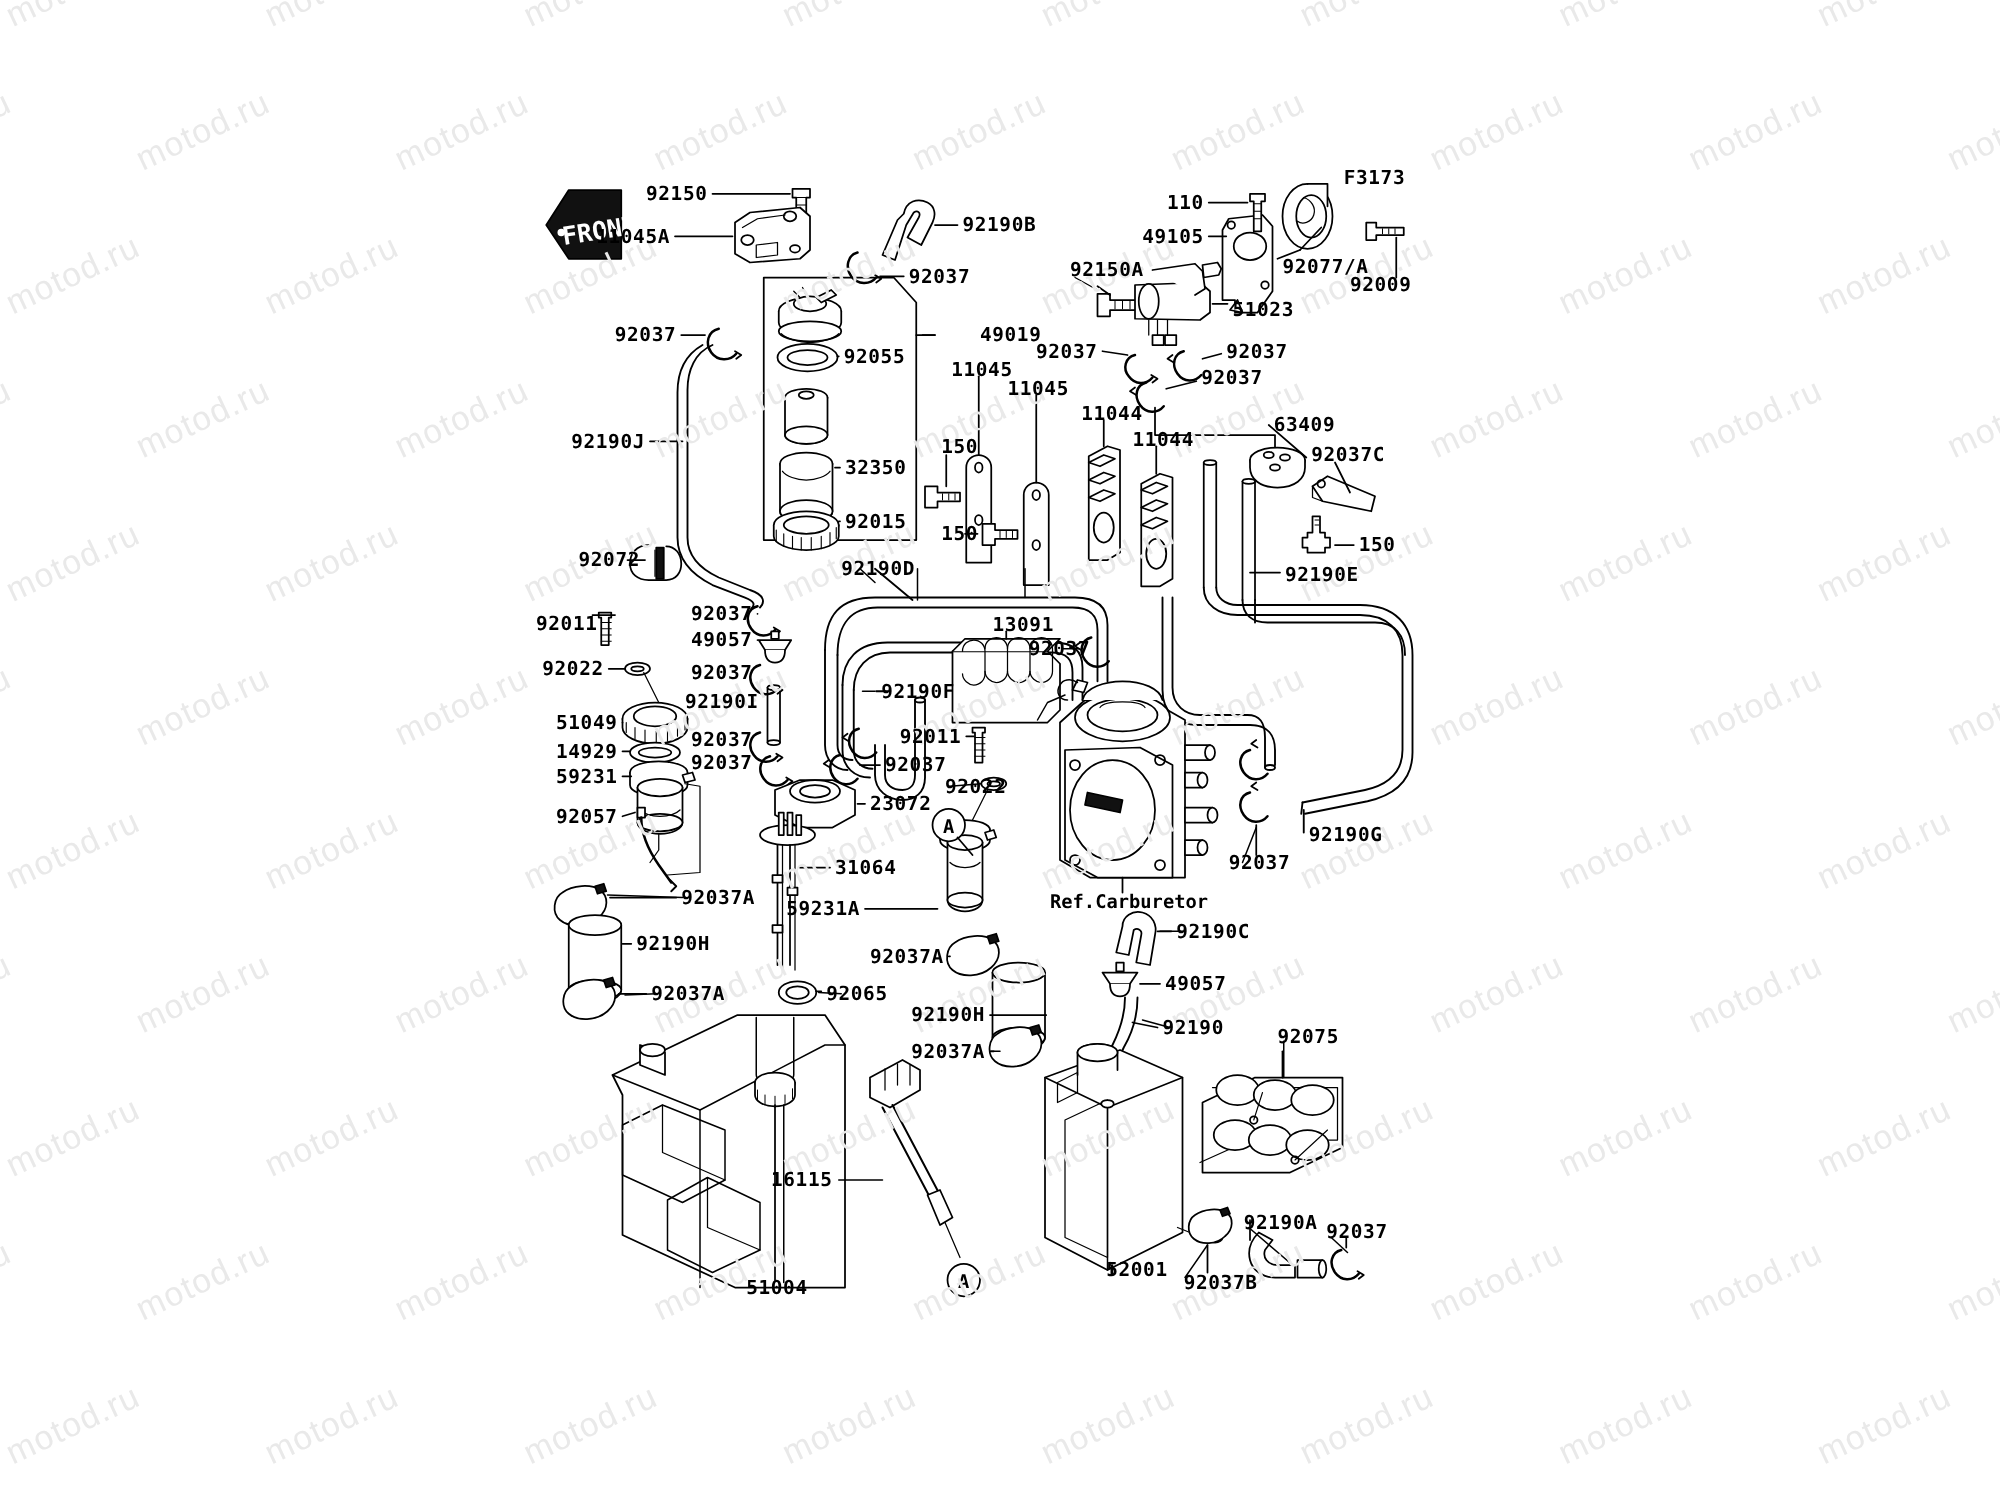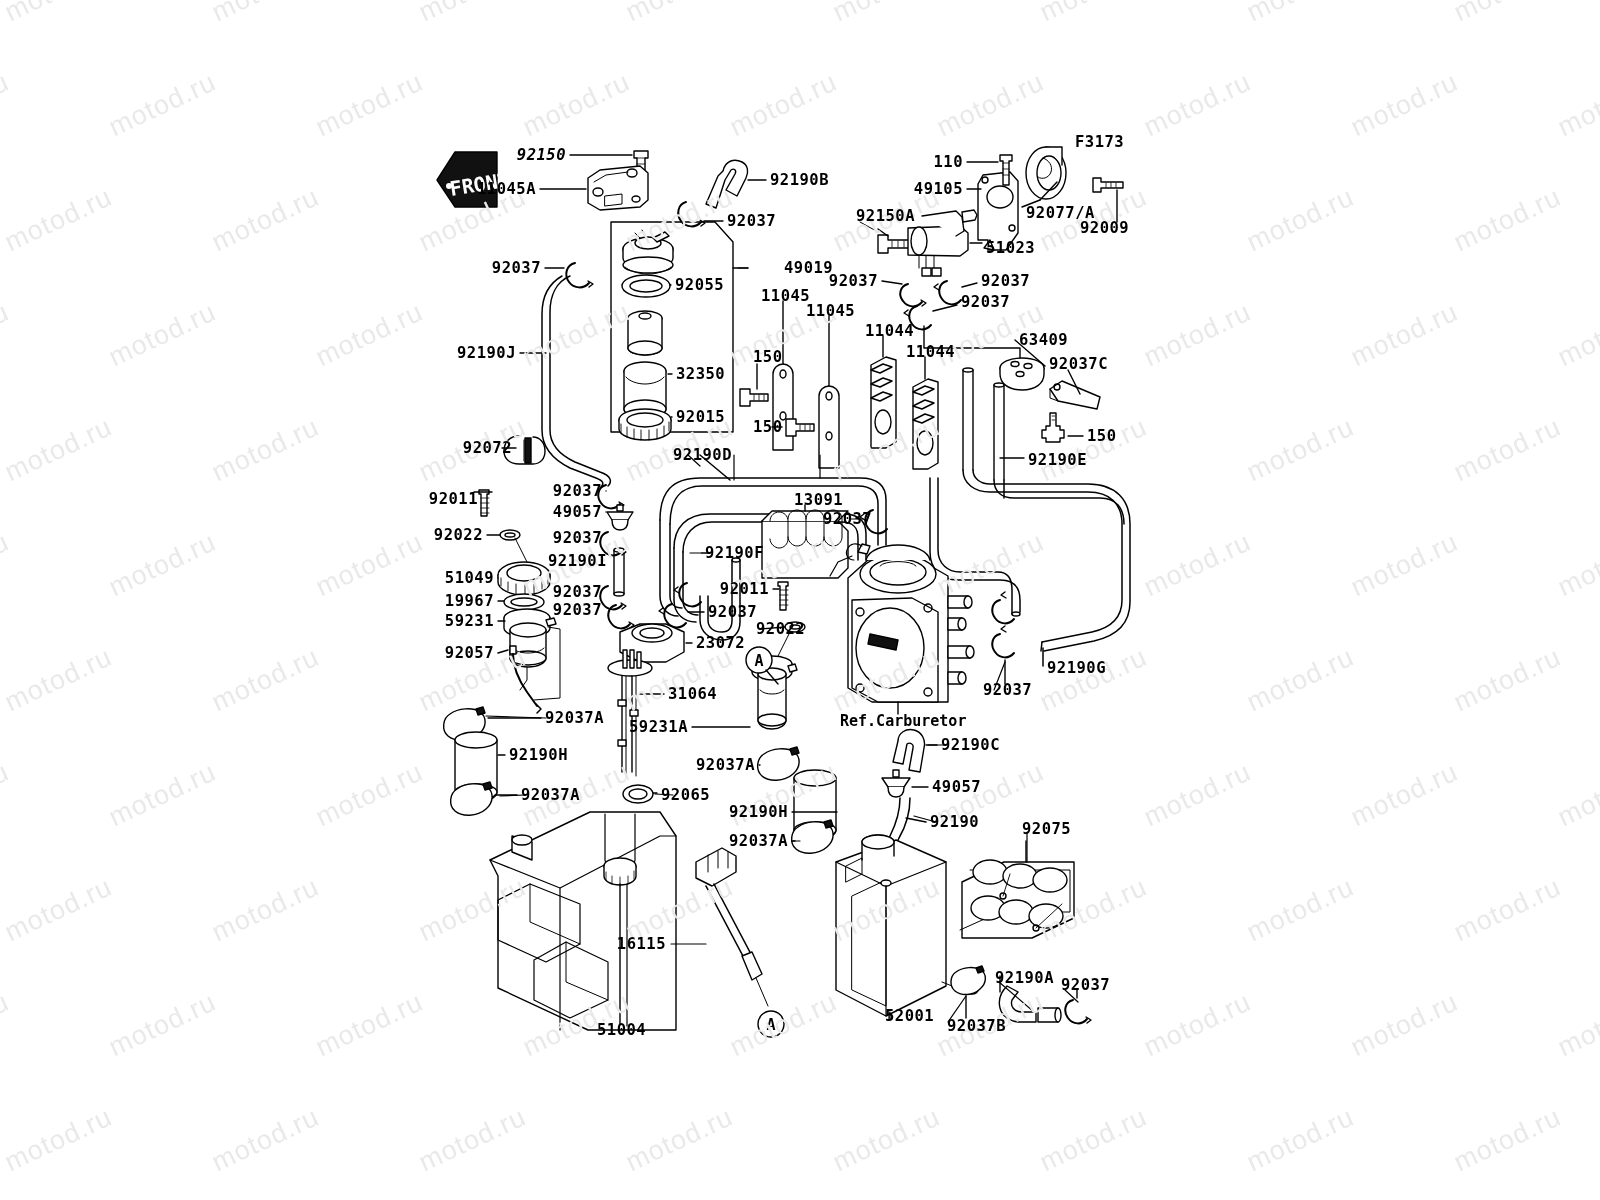--- a/index.html
+++ b/index.html
@@ -759,21 +759,21 @@
       <line x1="999" y1="982" x2="1034" y2="1012"></line>
       <line x1="1065" y1="990" x2="1078" y2="1002"></line>
       <line x1="948" y1="1022" x2="966" y2="996"></line>
       <line x1="889" y1="1020" x2="889" y2="1012"></line>
     </g>
 
   </g>
 </svg>
 
 <div id="labels">
-    <div class="lbl r" style="left: 566px; top: 146px; font-style: italic;">92150</div>
+    <div class="lbl r" style="left: 566px; top: 146px;">92150</div>
     <div class="lbl r" style="left: 536px; top: 180px;">11045A</div>
     <div class="lbl" style="left: 770px; top: 171px;">92190B</div>
     <div class="lbl" style="left: 727px; top: 212px;">92037</div>
     <div class="lbl r" style="left: 963px; top: 153px; text-align: center;">110</div>
     <div class="lbl r" style="left: 963px; top: 180px;">49105</div>
     <div class="lbl" style="left: 1075px; top: 133px;">F3173</div>
     <div class="lbl" style="left: 1026px; top: 204px;">92077/A</div>
     <div class="lbl" style="left: 1080px; top: 219px;">92009</div>
     <div class="lbl" style="left: 856px; top: 207px;">92150A</div>
     <div class="lbl" style="left: 986px; top: 239px;">51023</div>
@@ -801,21 +801,21 @@
     <div class="lbl" style="left: 673px; top: 446px;">92190D</div>
     <div class="lbl r" style="left: 478px; top: 490px;">92011</div>
     <div class="lbl r" style="left: 602px; top: 503px;">49057</div>
     <div class="lbl" style="left: 794px; top: 491px;">13091</div>
     <div class="lbl" style="left: 823px; top: 510px;">92037</div>
     <div class="lbl r" style="left: 483px; top: 526px;">92022</div>
     <div class="lbl r" style="left: 602px; top: 529px;">92037</div>
     <div class="lbl r" style="left: 607px; top: 552px;">92190I</div>
     <div class="lbl" style="left: 705px; top: 544px;">92190F</div>
     <div class="lbl r" style="left: 494px; top: 569px;">51049</div>
-    <div class="lbl r" style="left: 494px; top: 592px;">19967</div>
+    <div class="lbl r" style="left: 494px; top: 592px;">14929</div>
     <div class="lbl r" style="left: 602px; top: 583px;">92037</div>
     <div class="lbl r" style="left: 769px; top: 580px;">92011</div>
     <div class="lbl r" style="left: 602px; top: 601px;">92037</div>
     <div class="lbl" style="left: 708px; top: 603px;">92037</div>
     <div class="lbl r" style="left: 494px; top: 612px;">59231</div>
     <div class="lbl" style="left: 756px; top: 620px;">92022</div>
     <div class="lbl" style="left: 696px; top: 634px;">23072</div>
     <div class="lbl r" style="left: 494px; top: 644px;">92057</div>
     <div class="lbl" style="left: 1047px; top: 659px;">92190G</div>
     <div class="lbl" style="left: 983px; top: 681px;">92037</div>

